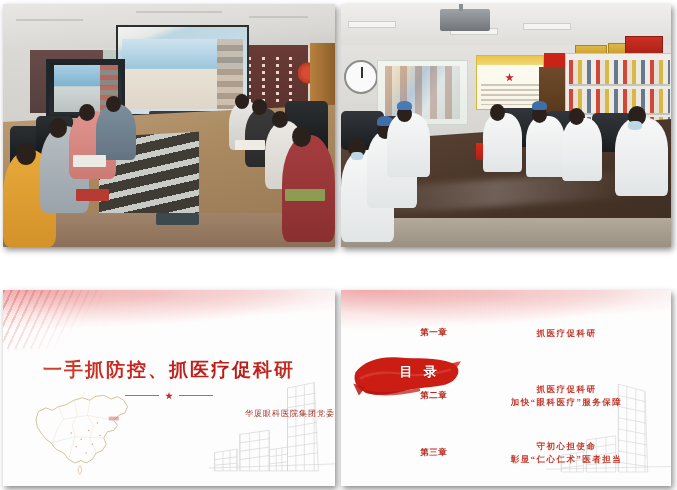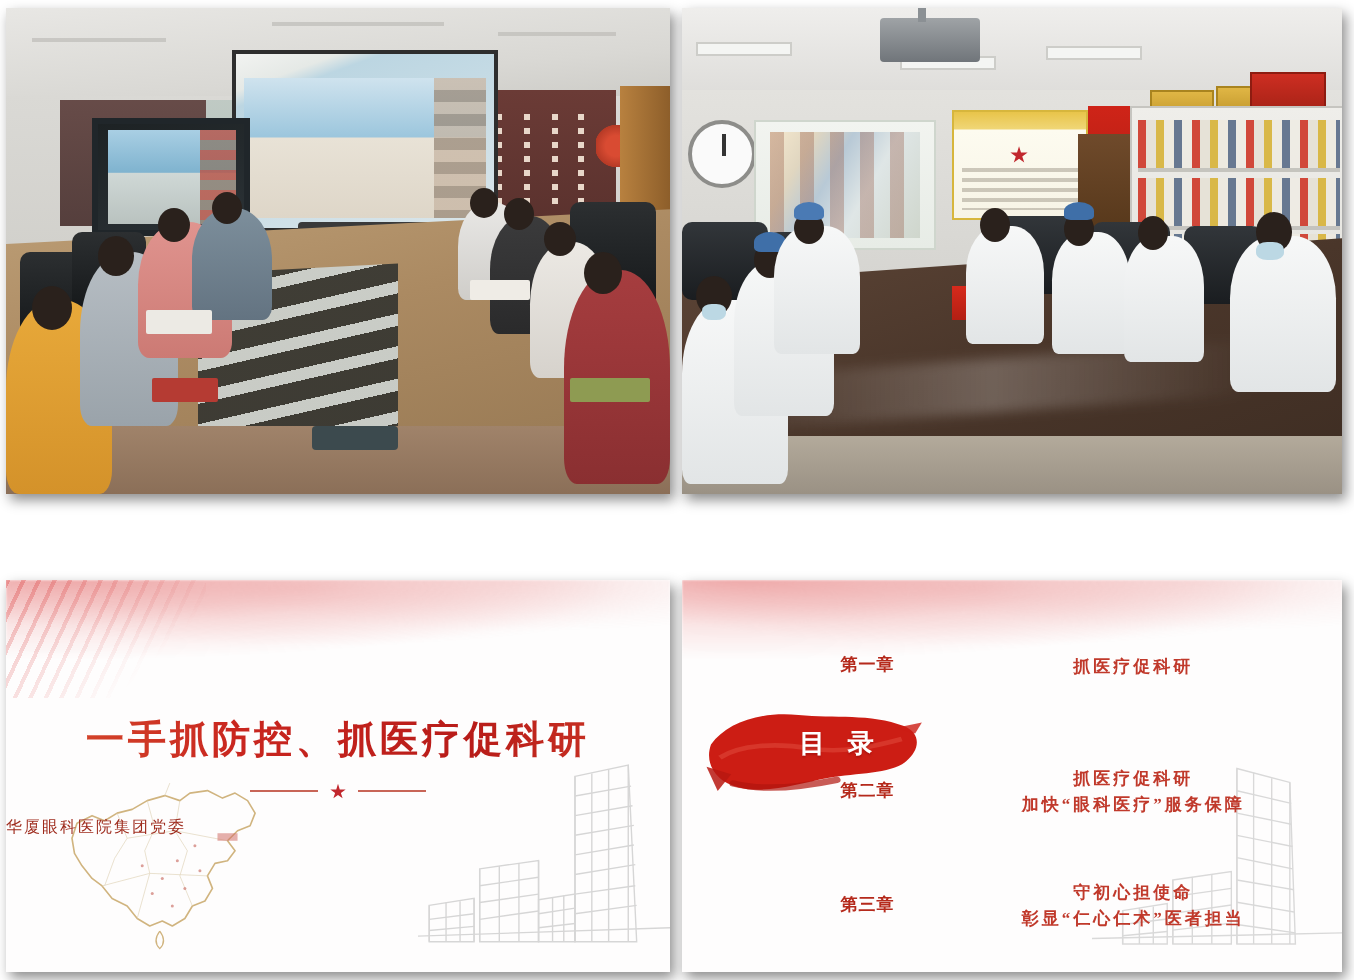--- a/index.html
+++ b/index.html
@@ -135,21 +135,21 @@
   .slide-title-text{position:absolute;left:0;top:34%;width:100%;text-align:center;
      font-family:"Liberation Serif", serif;font-weight:bold;font-size:19px;letter-spacing:2px;
      background:linear-gradient(90deg,#d8512f 0%,#c9261f 35%,#b81c19 70%,#cf3a26 100%);
      -webkit-background-clip:text;background-clip:text;color:transparent;
      white-space:nowrap;}
   .divider{position:absolute;left:0;top:52%;width:100%;display:flex;
      align-items:center;justify-content:center;gap:6px;}
   .divider .ln{width:34px;height:1px;background:#b5321f;opacity:.75;}
   .divider .star{width:8px;height:8px;background:#c1272d;
      clip-path:polygon(50% 0,61% 35%,98% 35%,68% 57%,79% 91%,50% 70%,21% 91%,32% 57%,2% 35%,39% 35%);}
-  .subtitle{position:absolute;left:0;top:60%;width:100%;text-align:left;
+  .subtitle{position:absolute;left:0;top:60%;width:100%;text-align:right;
      font-family:"Liberation Serif", serif;font-size:8px;letter-spacing:1px;color:#9e2b1d;}
   .map{position:absolute;left:4%;top:48%;width:40%;height:48%;opacity:.85;}
   .buildings{position:absolute;right:0;bottom:0;width:38%;height:58%;opacity:.65;}
 
   
   #slide-contents{left:341px;top:290px;width:330px;height:196px;}
   .brush{position:absolute;left:3%;top:31%;width:34%;height:26%;}
   .brush-label{position:absolute;left:13%;top:37%;width:22%;text-align:center;
      font-family:"Liberation Serif", serif;font-weight:bold;font-size:13px;
      letter-spacing:4px;color:#fff;z-index:3;text-shadow:0 1px 1px rgba(120,0,0,.35);}

